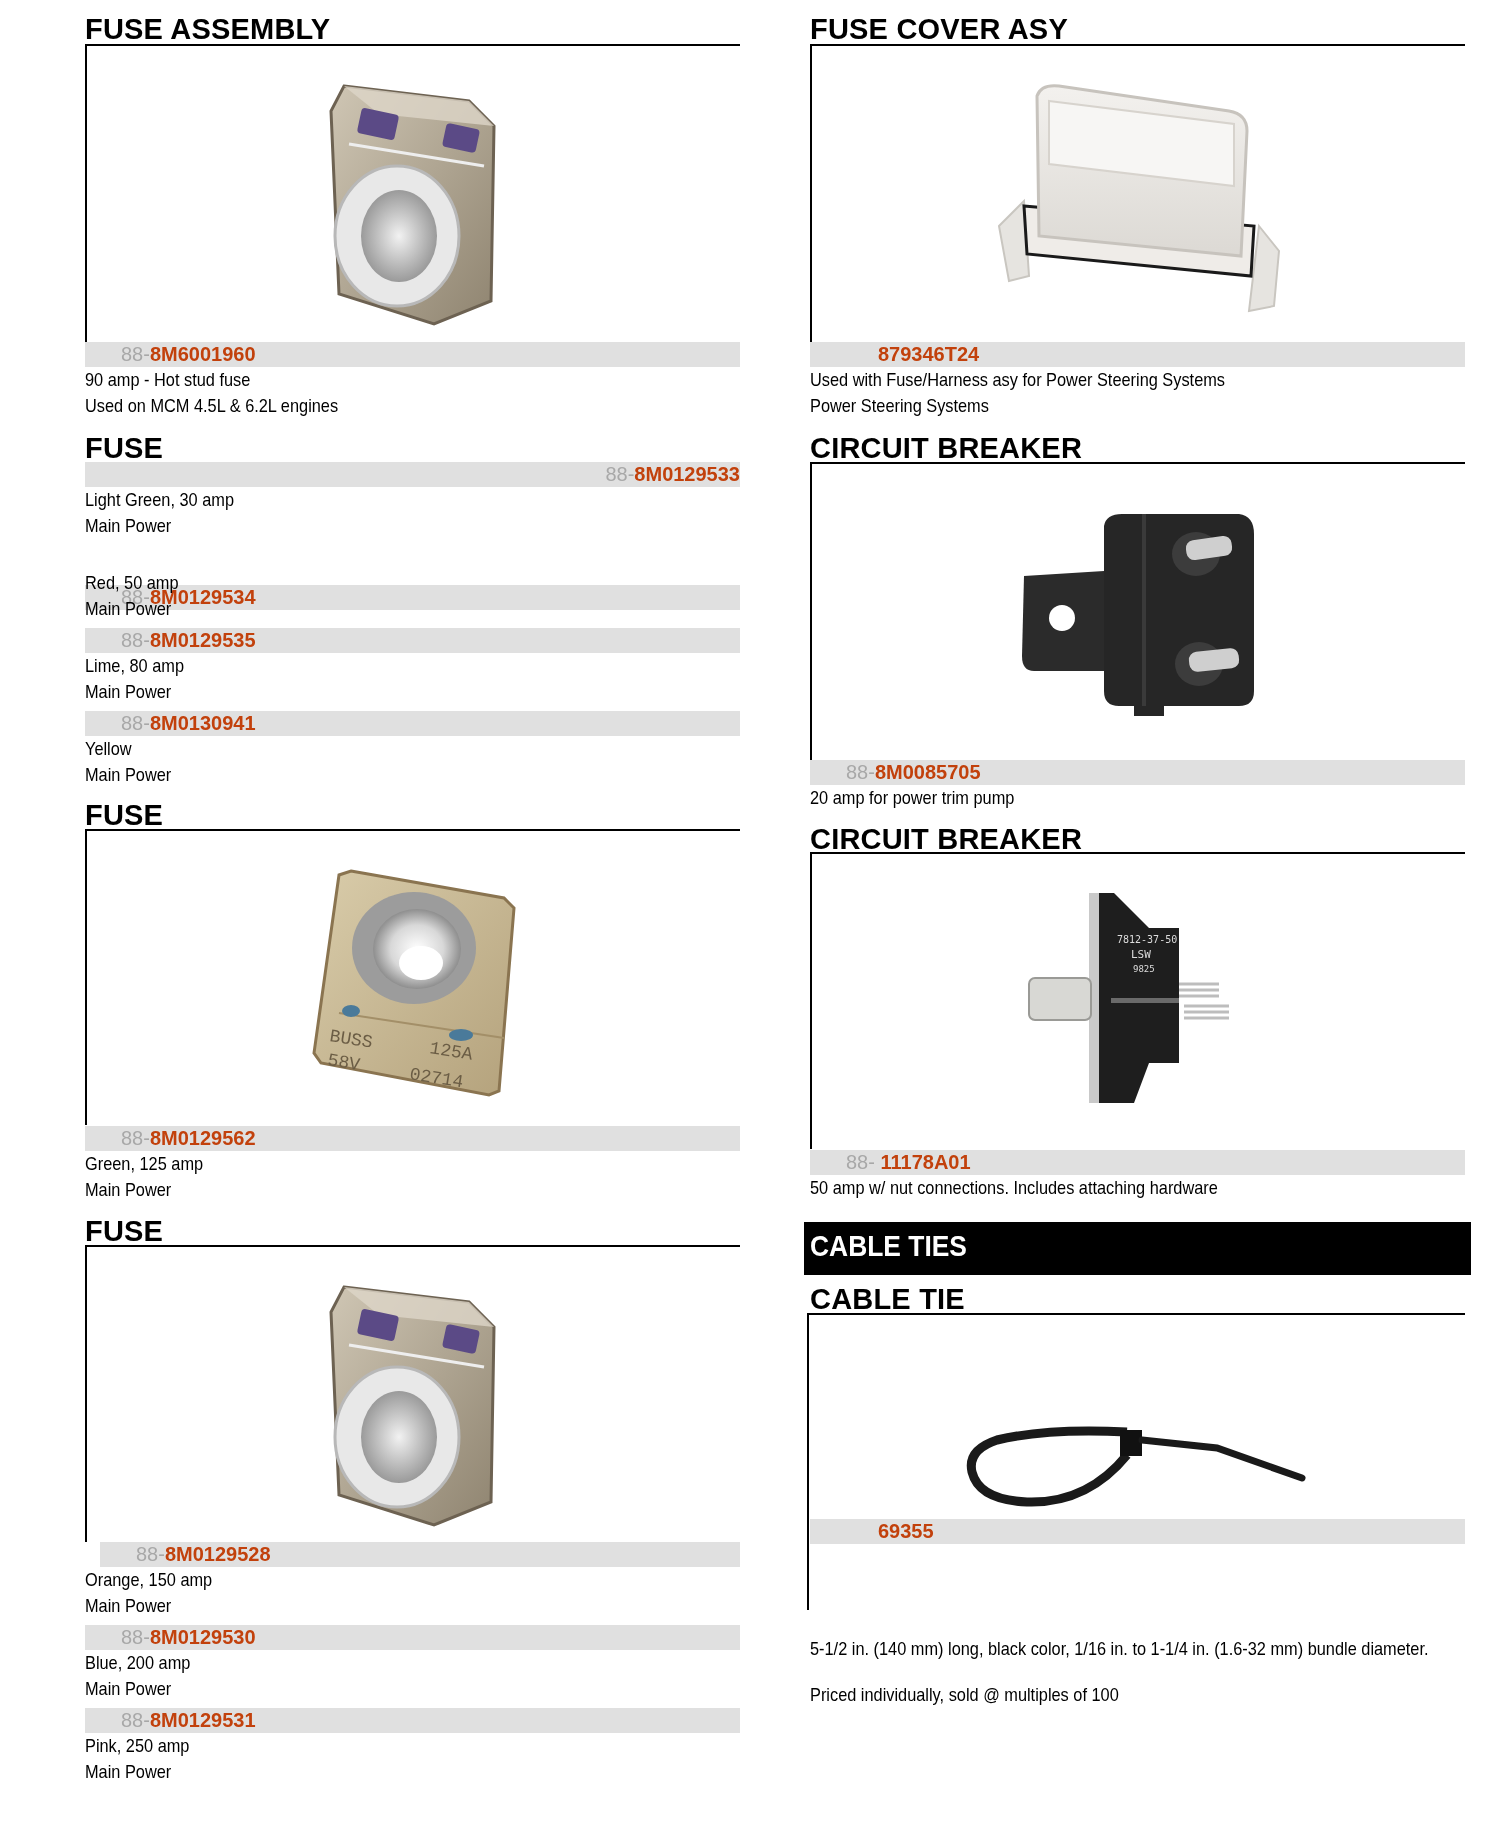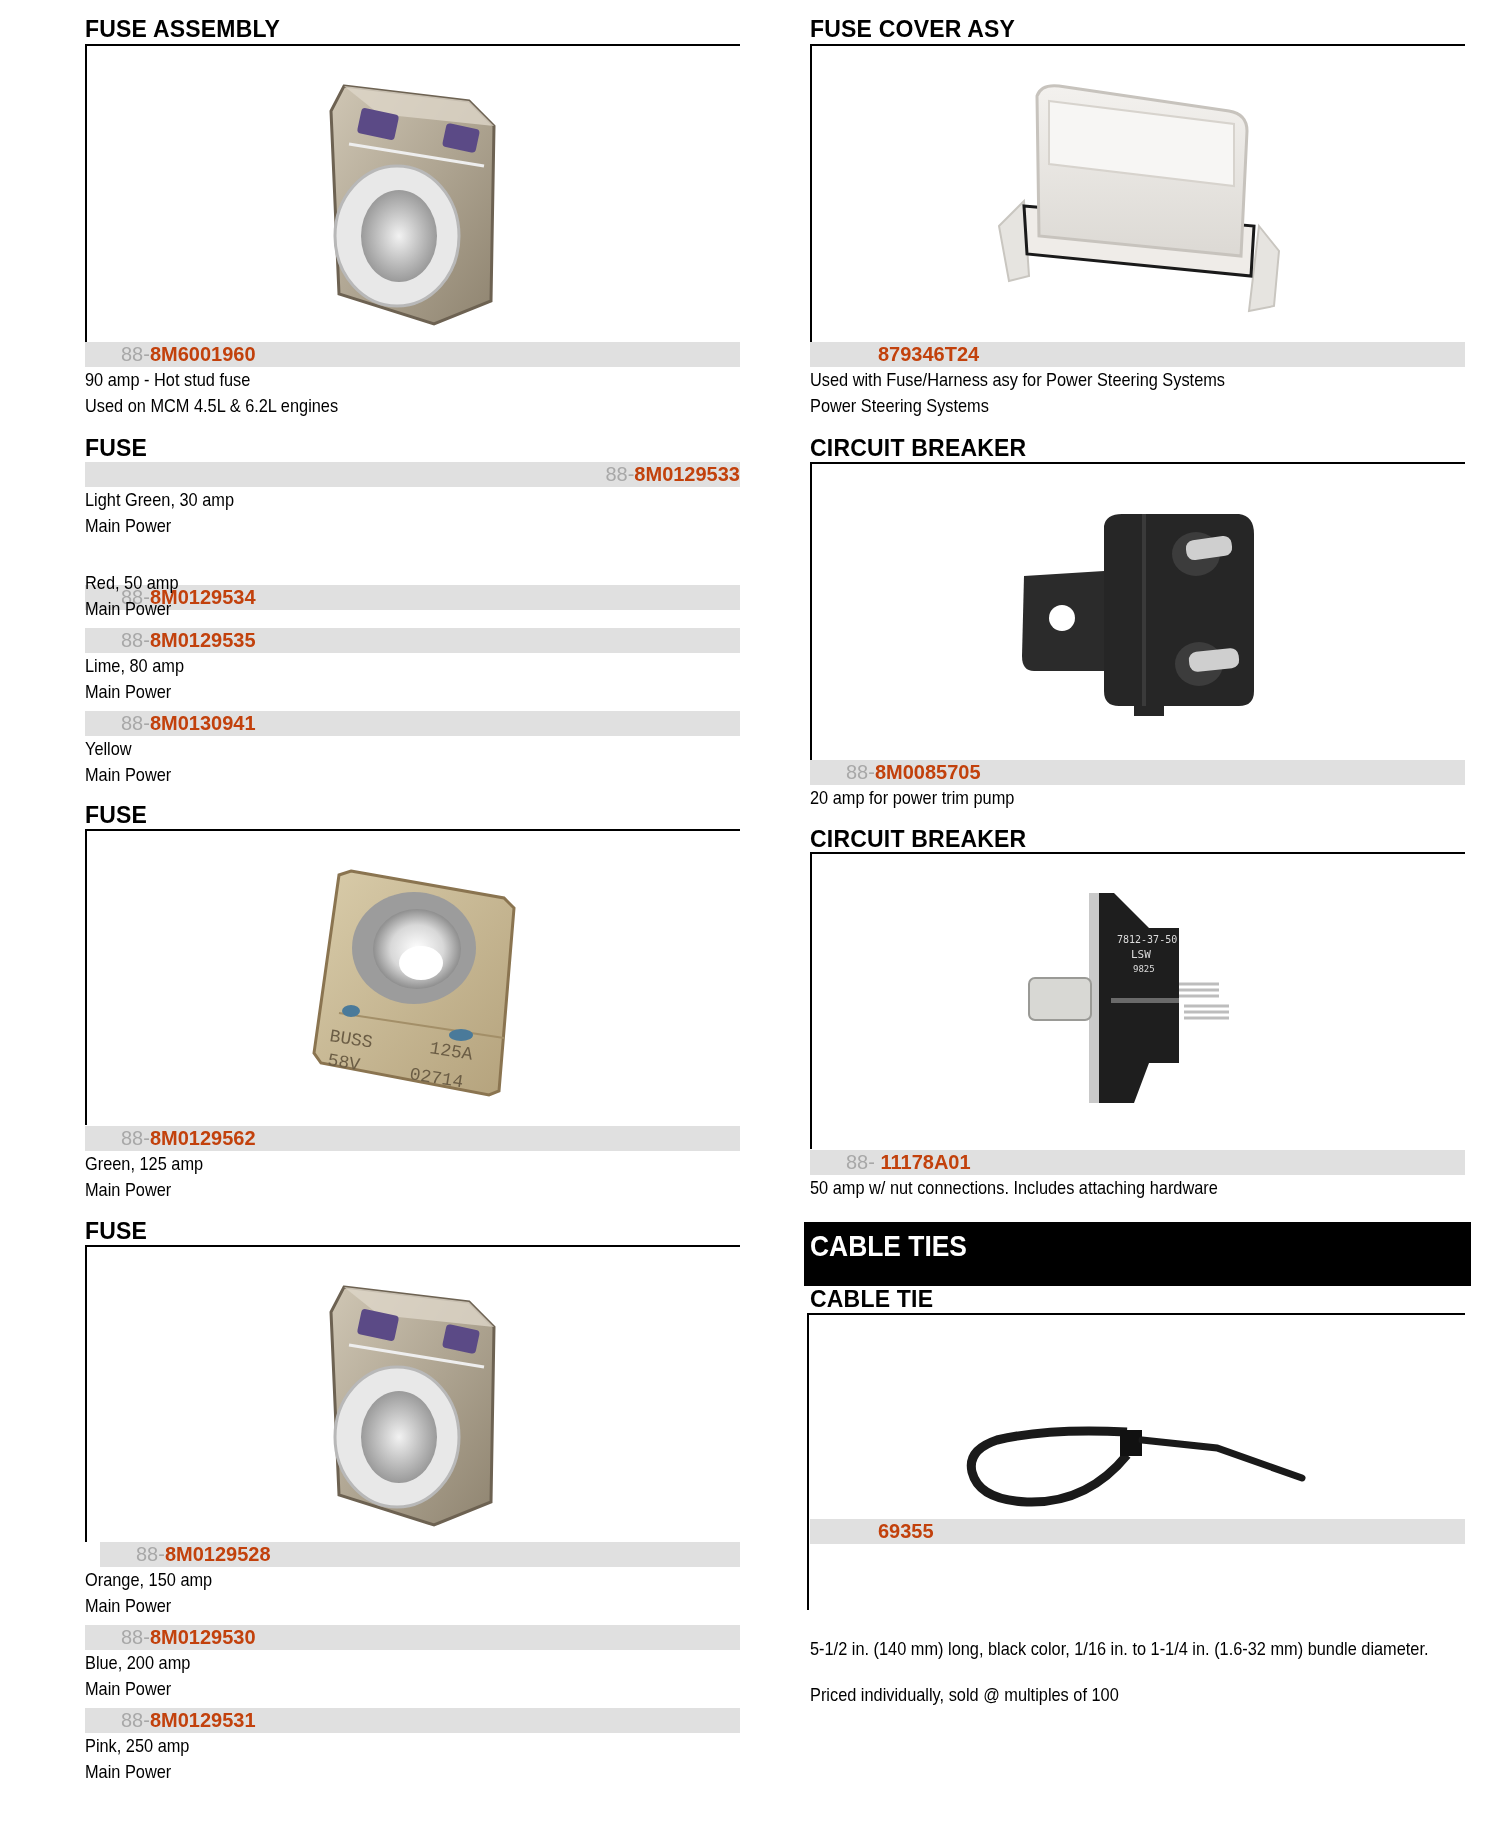--- a/index.html
+++ b/index.html
@@ -8,21 +8,21 @@
 
   .col { position: absolute; top: 0; }
   .col-left { left: 85px; width: 655px; }
   .col-right { left: 810px; width: 655px; }
 
   .abs { position: absolute; left: 0; right: 0; }
 
   .heading {
     font-family: "Liberation Sans", sans-serif;
     font-weight: bold;
-    font-size: 23px;
+    font-size: 29px;
     line-height: 24px;
     letter-spacing: 0.2px;
     height: 26px;
   }
 
   .frame {
     border-top: 2px solid #000;
     border-left: 2px solid #000;
     position: absolute; left: 0; right: 0;
   }
@@ -56,21 +56,21 @@
     font-size: 19px;
     line-height: 21px;
     transform: scaleX(0.86);
     transform-origin: left top;
     width: 760px;
   }
 
   .section-bar {
     background: #000;
     color: #fff;
-    height: 64px;
+    height: 53px;
     font-weight: bold;
     font-size: 30px;
     line-height: 48px;
     padding-left: 6px;
   }
   .section-bar span { display: inline-block; transform: scaleX(0.88); transform-origin: left center; }
 </style>
 </head>
 <body>
 

